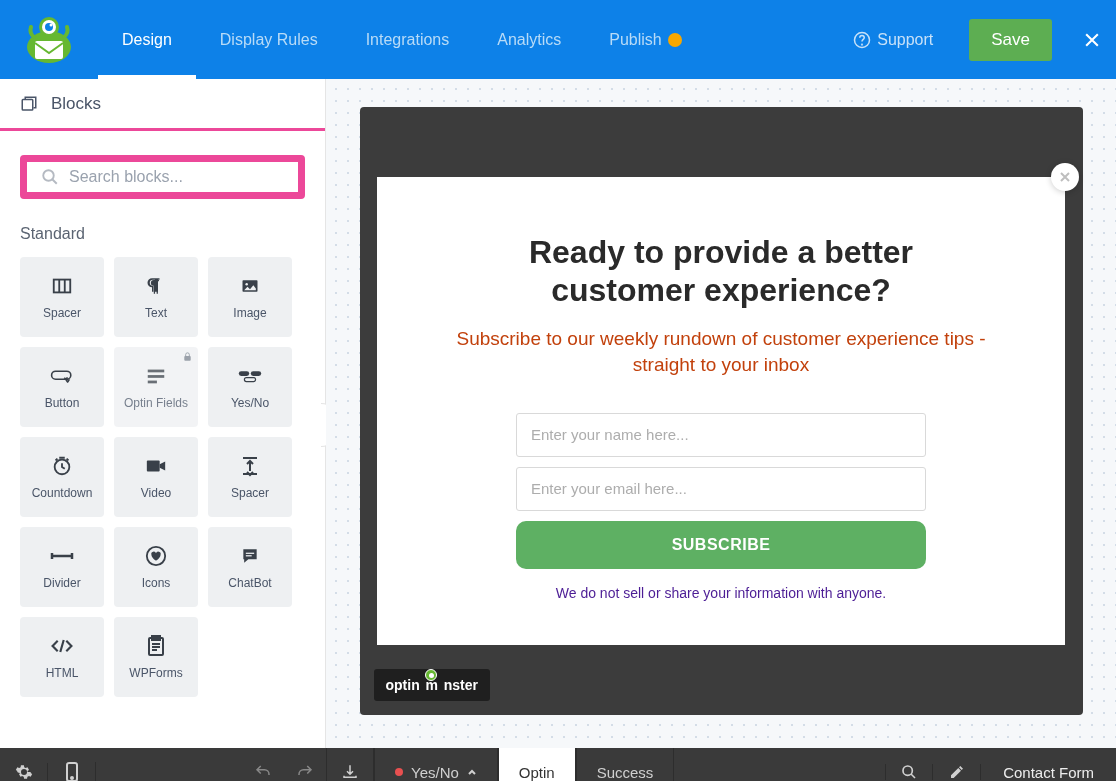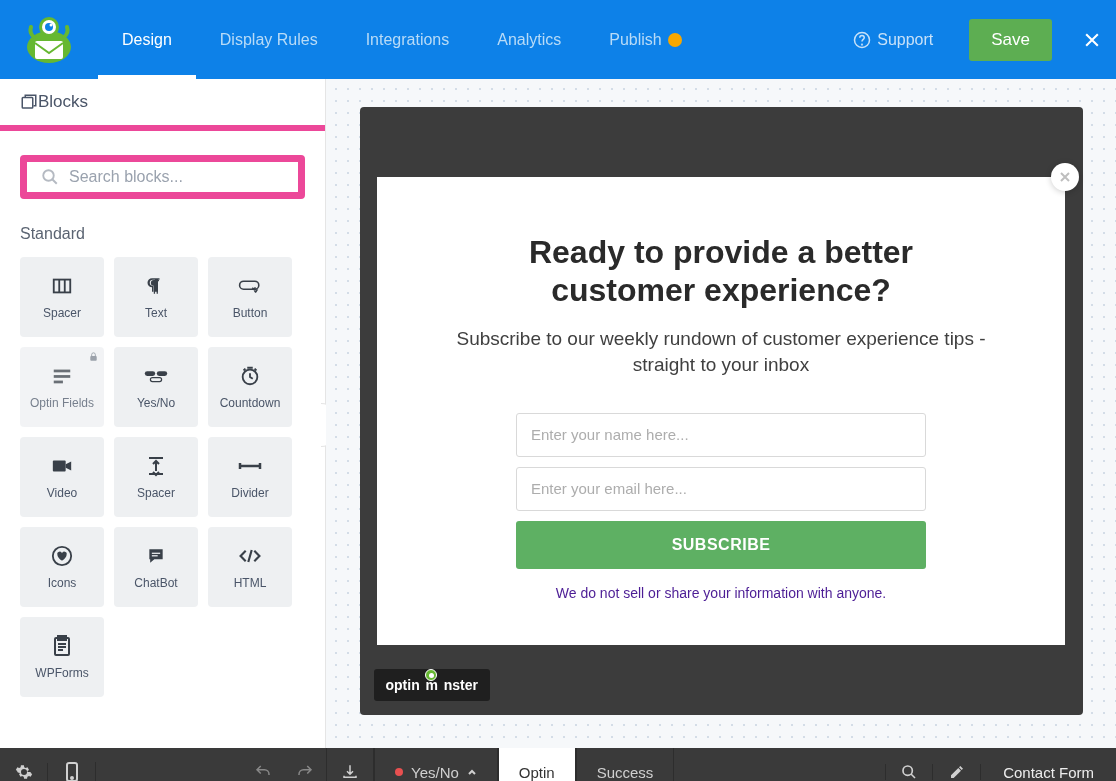--- a/index.html
+++ b/index.html
@@ -17,43 +17,43 @@
 .topnav-right { margin-left: auto; display: flex; align-items: center; height: 100%; }
 .support { display: flex; align-items: center; color: #C7E1F8; font-size: 16px; padding: 0 20px; cursor: pointer; gap:6px;}
 .save-btn { background: #5DAE52; color: #fff; border: none; height: 42px; padding: 0 22px; font-size: 17px; border-radius: 3px; cursor: pointer; margin: 0 16px; }
 .close-top { width: 48px; height: 64px; display: flex; align-items: center; justify-content: center; cursor: pointer; }
 
 
 .body { display: flex; height: 669px; }
 
 
 .sidebar { width: 326px; background: #fff; border-right: 1px solid #E5E5E5; display: flex; flex-direction: column; position: relative; }
-.sidebar-header { height: 52px; display: flex; align-items: center; padding: 0 20px; border-bottom: 6px solid #ec4899; gap: 0; color: #4A5568; font-size: 17px;}
+.sidebar-header { height: 52px; display: flex; align-items: center; padding: 0 20px; border-bottom: 3px solid #ec4899; gap: 13px; color: #4A5568; font-size: 17px;}
 .search-wrap { padding: 24px 20px 6px; }
 .search-box { height: 44px; border: 7px solid #ec4899; border-radius: 4px; display: flex; align-items: center; padding: 0 14px; gap: 10px; }
 .search-box input { border: none; outline: none; flex: 1; font-size: 16px; color: #6B7280; background: transparent; }
 .search-box input::placeholder { color: #9AA2AE; }
 .section-title { padding: 20px 20px 14px; color: #5B6472; font-size: 16px; font-weight: 500; }
 .block-grid { display: grid; grid-template-columns: repeat(3, 84px); gap: 10px; padding: 0 20px; }
 .block-item { height: 80px; background: #EEF0F2; border-radius: 4px; display: flex; flex-direction: column; align-items: center; justify-content: center; gap: 8px; cursor: pointer; position: relative; font-size: 12px; color: #4A5568; }
 .block-item.locked { opacity: 0.75; }
 .lock-badge { position: absolute; top: 4px; right: 5px; }
 .block-icon { width: 24px; height: 24px; display: flex; align-items: center; justify-content: center; color: #394049; }
 .collapse-handle { position: absolute; right: -14px; top: 324px; width: 18px; height: 44px; background: #fff; border: 1px solid #E5E5E5; border-left: none; border-radius: 0 18px 18px 0; display: flex; align-items: center; justify-content: center; cursor: pointer; }
 
 
 .canvas { flex: 1; background: #F6F8FA; position: relative; background-image: radial-gradient(#D4DDE7 1px, transparent 1px); background-size: 12px 12px; background-position: 4px 4px; padding: 28px; }
 .canvas-frame { width: 723px; height: 608px; background: #3C3C3C; margin: 0 auto; border-radius: 4px; position: relative; display: flex; align-items: center; justify-content: center; }
 .popup { width: 688px; height: 468px; background: #fff; position: relative; padding: 56px 72px 40px; text-align: center; }
 .popup-close { position: absolute; top: -14px; right: -14px; width: 28px; height: 28px; border-radius: 50%; background: #fff; box-shadow: 0 1px 6px rgba(0,0,0,0.2); display: flex; align-items: center; justify-content: center; cursor: pointer; color: #BEBEBE;}
 .popup h1 { font-size: 32px; font-weight: 700; color: #2A2A2A; line-height: 1.2; margin-bottom: 16px; }
-.popup .sub { font-size: 19px; color: #404040; line-height: 1.4; margin-bottom: 34px; }
+.popup .sub { font-size: 19px; color: #c2410c; line-height: 1.4; margin-bottom: 34px; }
 .popup input { width: 410px; height: 44px; border: 1px solid #D9D9D9; border-radius: 3px; padding: 0 14px; font-size: 15px; margin-bottom: 10px; color: #333; }
 .popup input::placeholder { color: #ADADAD; }
-.popup .subscribe { width: 410px; height: 48px; background: #5EB063; color: #fff; border: none; border-radius: 3px; font-size: 16px; font-weight: 700; letter-spacing: 0.5px; cursor: pointer; margin-bottom: 16px; }
+.popup .subscribe { width: 410px; height: 48px; background: #5EB063; color: #fff; border: none; border-radius: 10px; font-size: 16px; font-weight: 700; letter-spacing: 0.5px; cursor: pointer; margin-bottom: 16px; }
 .popup .fine { font-size: 14px; color: #4c1d95; }
 .om-badge { position: absolute; left: 14px; bottom: 14px; background: #1F1F1F; color: #fff; padding: 8px 12px; border-radius: 3px; font-size: 14px; font-weight: 600; display:flex; align-items:center; gap:2px;}
 
 
 .bottombar { height: 48px; background: #3A3A3A; display: flex; align-items: stretch; color: #D0D0D0; font-size: 15px; }
 .bb-btn { width: 48px; display: flex; align-items: center; justify-content: center; cursor: pointer; border-right: 1px solid #2D2D2D; }
 .bb-left { width: 326px; display: flex; align-items: center; }
 .bb-spacer { flex: 1; }
 .bb-undo, .bb-redo { width: 42px; display:flex; align-items:center; justify-content:center; color:#888; cursor:pointer;}
 .bb-tabs { display: flex; height: 100%; }
@@ -146,20 +146,30 @@
             <svg width="20" height="20" viewBox="0 0 24 24" fill="currentColor">
               <path d="M13 4v16h-2V4H8a4 4 0 000 8h1v8H7V14a6 6 0 010-12h10v2h-2v16h-2V4z" transform="scale(0.9) translate(1,1)"></path>
               <path d="M9 4a5 5 0 000 10h2V4H9zm4 0v18h2V4h2v18h2V4h2V2H9a7 7 0 000 14" fill="none"></path>
               <text x="5" y="19" font-size="20" font-weight="900" fill="currentColor">¶</text>
             </svg>
           </div>
         <span>Text</span>
       </div>
       <div class="block-item">
         <div class="block-icon">
+            <svg width="20" height="20" viewBox="0 0 24 24" fill="currentColor">
+              <rect x="3" y="5" width="18" height="14" rx="1" fill="currentColor"></rect>
+              <circle cx="8" cy="10" r="1.5" fill="#EEF0F2"></circle>
+              <path d="M5 17l4-4 3 3 4-5 3 4v2H5z" fill="#EEF0F2"></path>
+            </svg>
+          </div>
+        <span>Image</span>
+      </div>
+      <div class="block-item">
+        <div class="block-icon">
             <svg width="26" height="20" viewBox="0 0 30 20" fill="none" stroke="currentColor" stroke-width="2">
               <rect x="2" y="4" width="24" height="10" rx="5"></rect>
               <path d="M18 12l4 6m0-6l-4 2 6 1-2 3" stroke-width="1.5" fill="currentColor"></path>
             </svg>
           </div>
         <span>Button</span>
       </div>
       <div class="block-item locked">
         <div class="lock-badge">
             <svg width="11" height="11" viewBox="0 0 24 24" fill="#7A828E">

